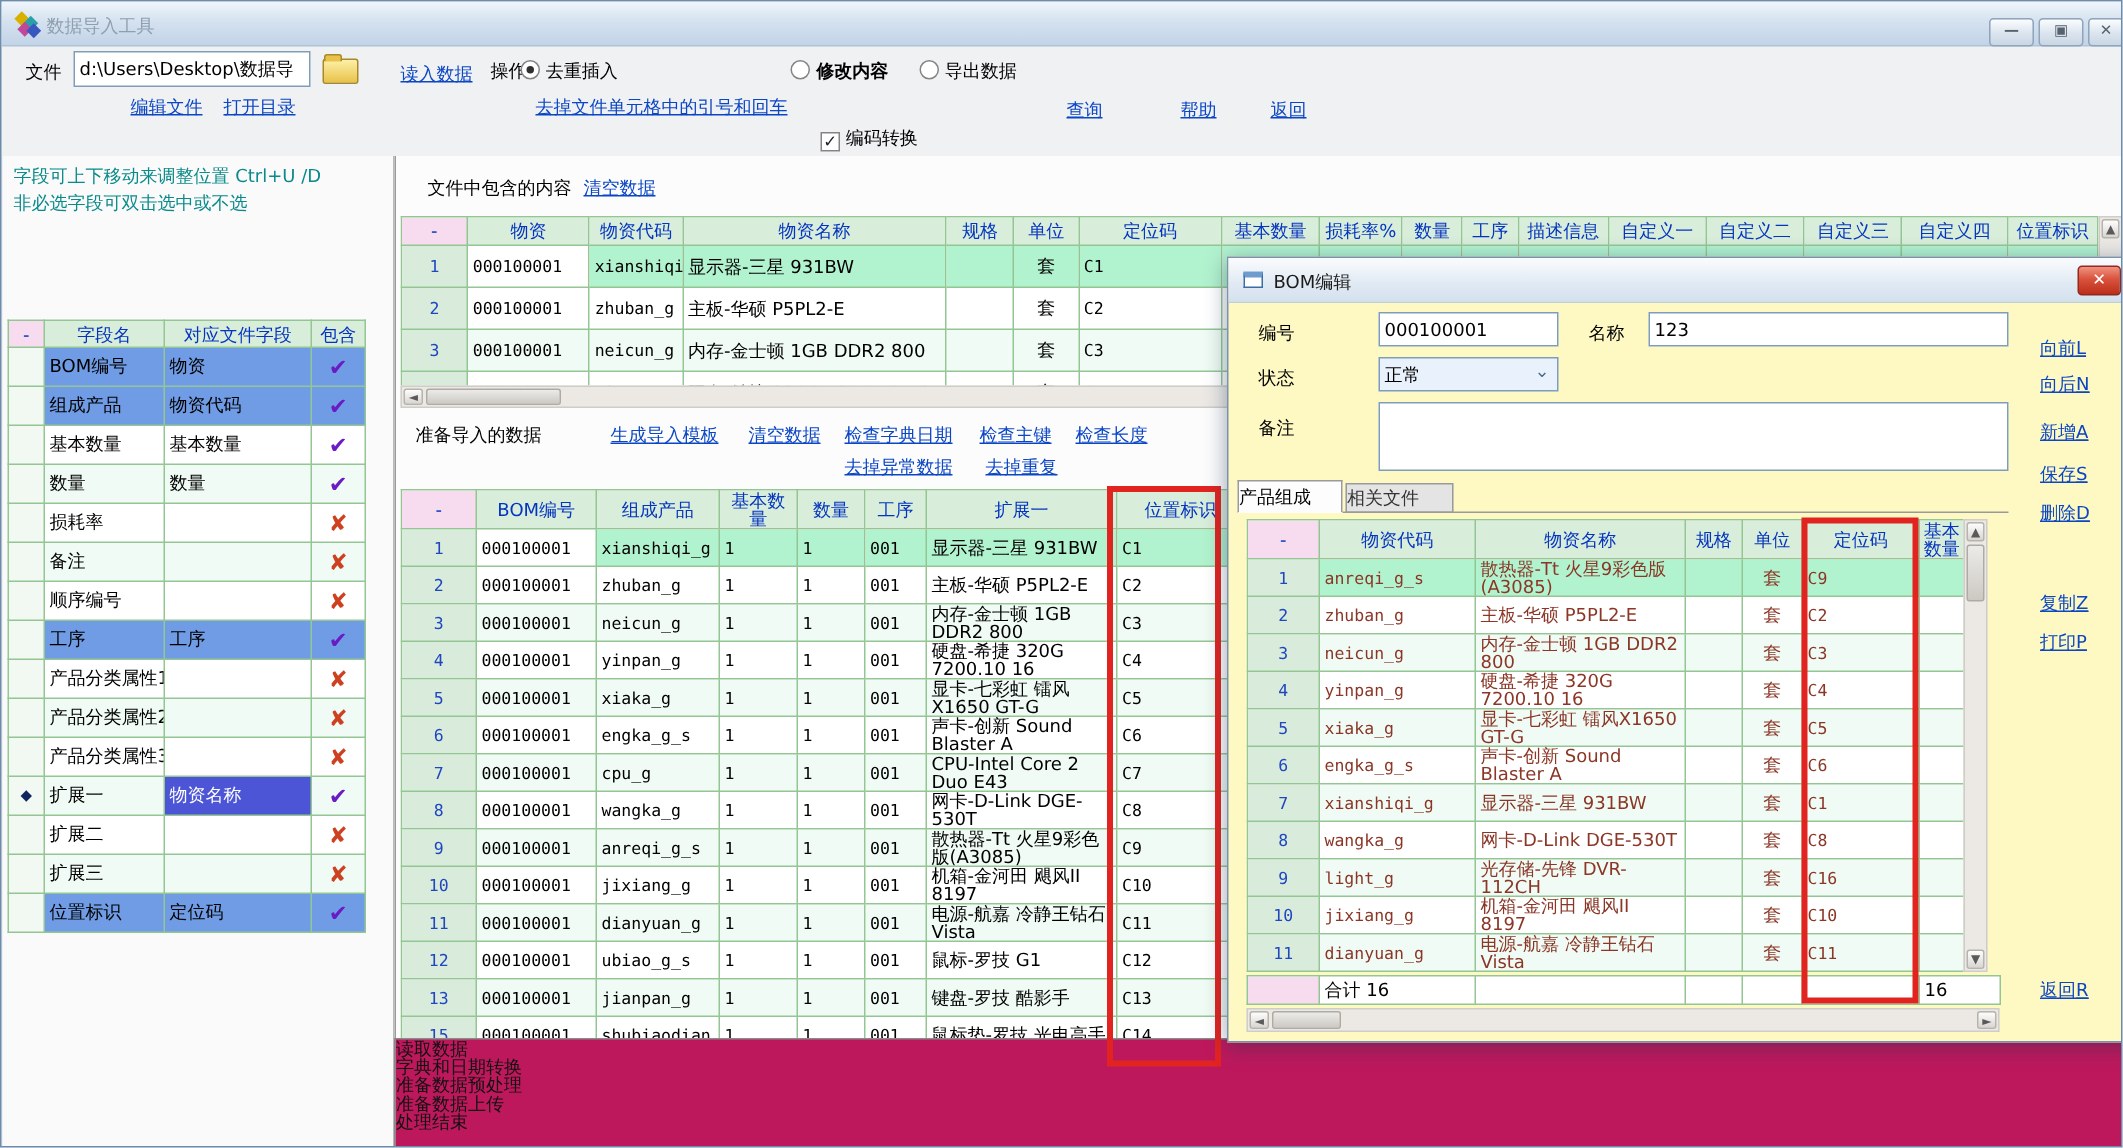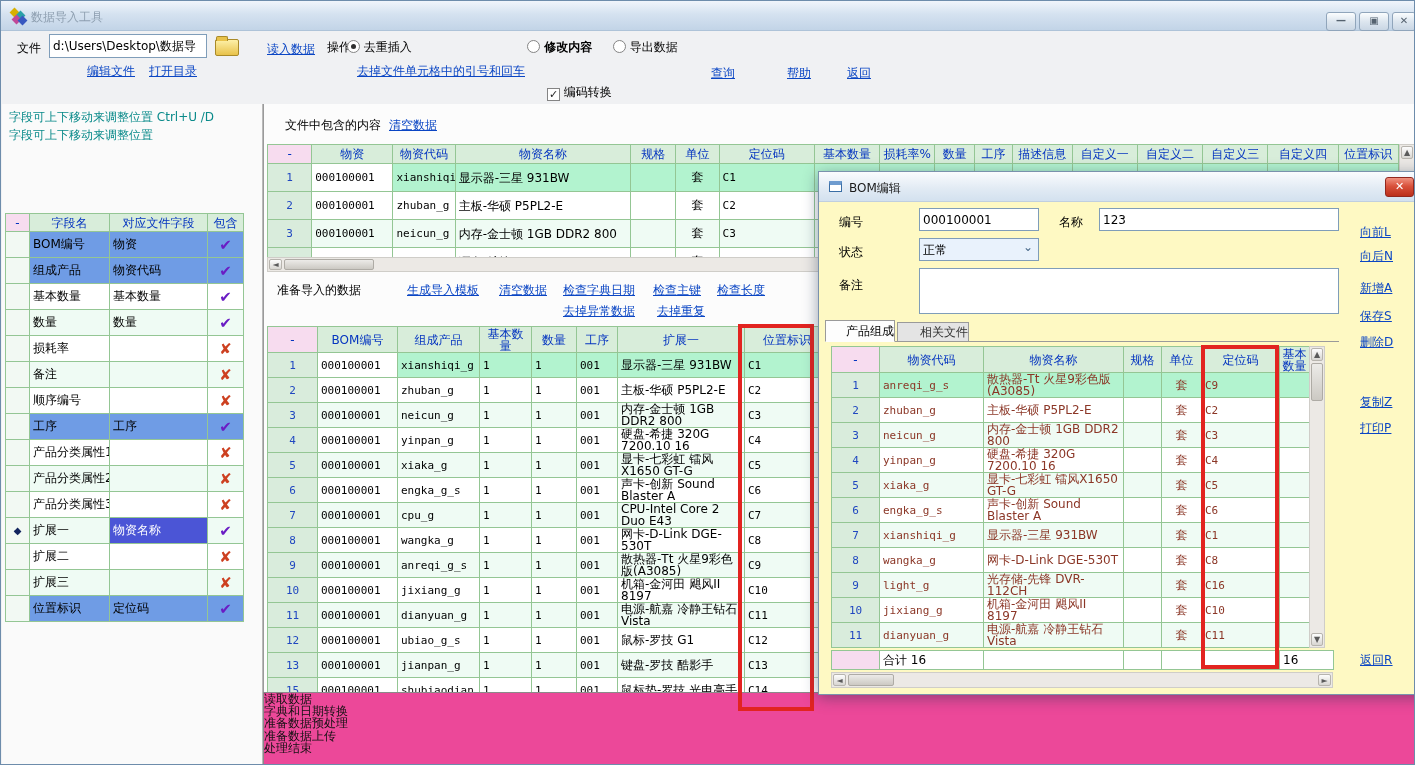--- a/index.html
+++ b/index.html
@@ -63,30 +63,30 @@
   .thumb{position:absolute;background:linear-gradient(#ecebe8,#ccc9c3);border:1px solid #aeaba5;border-radius:2px}
   
   #dialog{position:absolute;left:817px;top:170px;width:704px;height:524px;background:#fef9c3;
     border:1px solid #7a92ad;box-shadow:0 3px 14px rgba(30,50,80,.45);z-index:30}
   #dlg-title{position:absolute;left:0;top:0;right:0;height:30px;
     background:linear-gradient(#fafcfe,#e2ebf4 55%,#d3e1ef);border-bottom:1px solid #c0cfdf}
   .dlg-close{position:absolute;top:5px;left:566px;width:29px;height:20px;border:1px solid #92281e;
     border-radius:3px;background:linear-gradient(#f09280,#d9523c 45%,#bb2f1a);color:#fff;
     text-align:center;line-height:18px;font-size:11px;font-weight:bold}
   .dlink{position:absolute;left:541px;color:#0b46c4;text-decoration:underline;cursor:pointer;white-space:nowrap}
-  .tab{position:absolute;border:1px solid #9a9a9a;text-align:right;font-size:12px}
+  .tab{position:absolute;border:1px solid #9a9a9a;text-align:left;font-size:12px}
   .tab.on{background:#fdfdfd;border-bottom:1px solid #fdfdfd;z-index:2}
   .tab.off{background:#e4e4e4;color:#333}
   .redbox{position:absolute;border:4px solid #e22420;background:transparent}
   .hint{color:#0a8a8a;white-space:nowrap}
   .folder{position:absolute;width:24px;height:17px;background:linear-gradient(#fdf0a8,#e8c24a);
     border:1px solid #a98a28;border-radius:2px}
   .folder::before{content:"";position:absolute;left:0;top:-4px;width:10px;height:4px;
     background:#e8c24a;border:1px solid #a98a28;border-bottom:none;border-radius:2px 2px 0 0}
-  #log{position:absolute;left:262px;top:691px;width:1153px;height:74px;background:#ec4899;
+  #log{position:absolute;left:262px;top:691px;width:1153px;height:74px;background:#be185d;
     border:1px solid #8a8a8a;border-right:none;overflow:hidden;line-height:12.2px;color:#111}
   .clip{overflow:hidden}
 </style>
 </head>
 <body>
 
 
 
 
 <div class="titlebar">
@@ -116,21 +116,21 @@
 <span class="abs link" style="left:786px;top:64px">帮助</span>
 <span class="abs link" style="left:846px;top:64px">返回</span>
 <span class="abs" style="left:546px;top:83px">
   <span class="cbox">✓</span>
   <span class="lbl">编码转换</span>
 </span>
 
 
 <div class="abs" style="left:1px;top:103px;width:261px;height:661px;background:#fafafa;border-right:1px solid #b9b9b9"></div>
 <span class="abs hint" style="left:8px;top:108px">字段可上下移动来调整位置 Ctrl+U /D</span>
-<span class="abs hint" style="left:8px;top:126px">字段可上下移动来调整位置</span>
+<span class="abs hint" style="left:8px;top:126px">非必选字段可双击选中或不选</span>
 <table class="grid abs" id="t-left" style="left:4px;top:212px;width:238px">
   <colgroup>
       <col style="width:24px">
       <col style="width:80px">
       <col style="width:98px">
       <col style="width:36px">
     </colgroup>
   <thead>
       <tr>
         <th class="mk">-</th>

